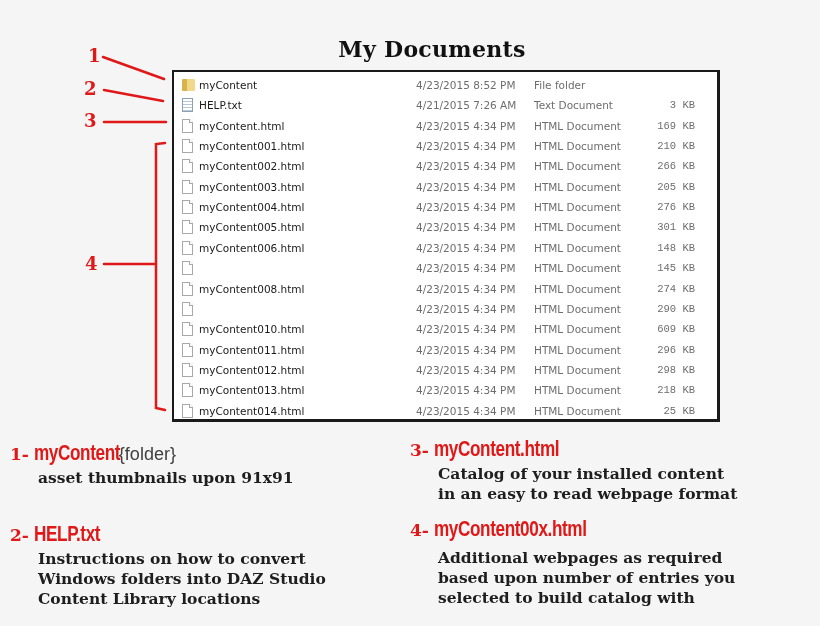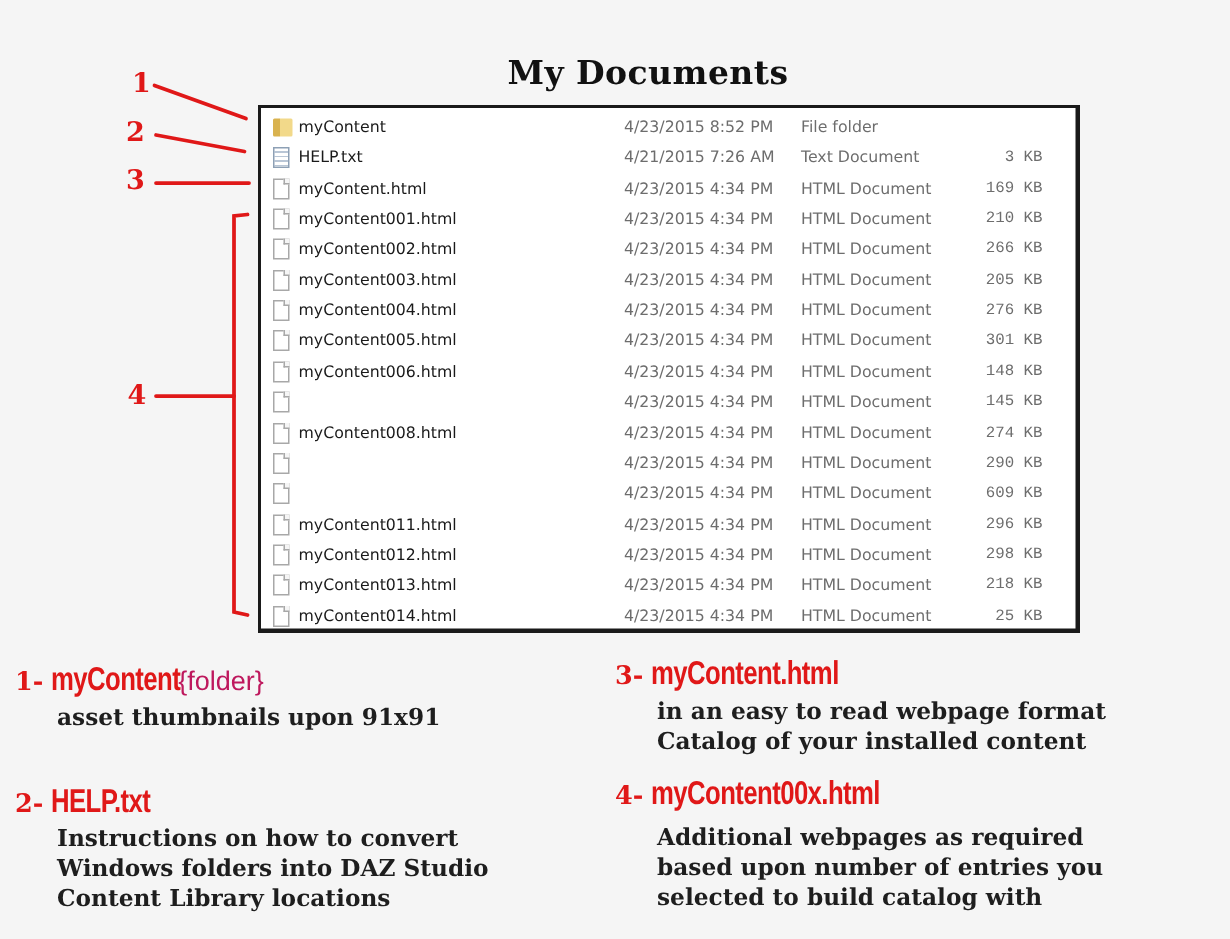--- a/index.html
+++ b/index.html
@@ -48,21 +48,21 @@
   }
   svg.lines { position:absolute; left:0; top:0; }
   .desc { position:absolute; }
   .desc .head { font-family:"DejaVu Serif", serif; font-weight:bold; color:#e01818; white-space:nowrap; }
   .desc .head .num { font-size:17px; }
   .desc .head .label {
     font-family:"Liberation Sans", sans-serif; font-weight:bold; font-size:22px;
     transform:scaleX(0.78); display:inline-block; transform-origin:left center; letter-spacing:-0.5px;
   }
   .desc .head .suffix {
-    font-family:"Liberation Sans", sans-serif; font-weight:normal; font-size:18px; color:#be185d;
+    font-family:"Liberation Sans", sans-serif; font-weight:normal; font-size:18px; color:#404040;
   }
   .desc .body {
     font-family:"DejaVu Serif", serif; font-weight:bold; font-size:15.5px; color:#1e1e1e;
     line-height:20px; white-space:nowrap; margin-left:28px; margin-top:2px;
   }
 </style>
 </head>
 <body>
 
 <div class="title">My Documents</div>
@@ -160,20 +160,21 @@
       <span class="size">274 KB</span>
     </div>
     <div class="row" style="top: 226.85px;">
       <span class="ico ico-file"></span>
       <span class="date">4/23/2015 4:34 PM</span>
       <span class="type">HTML Document</span>
       <span class="size">290 KB</span>
     </div>
     <div class="row" style="top: 247.2px;">
       <span class="ico ico-file"></span>
+      <span class="name">myContent010.html</span>
       <span class="date">4/23/2015 4:34 PM</span>
       <span class="type">HTML Document</span>
       <span class="size">609 KB</span>
     </div>
     <div class="row" style="top: 267.55px;">
       <span class="ico ico-file"></span>
       <span class="name">myContent011.html</span>
       <span class="date">4/23/2015 4:34 PM</span>
       <span class="type">HTML Document</span>
       <span class="size">296 KB</span>
@@ -213,22 +214,22 @@
   <div class="body">
     <div>Instructions on how to convert</div>
     <div>Windows folders into DAZ Studio</div>
     <div>Content Library locations</div>
   </div>
 </div>
 
 <div class="desc" style="left:410px;top:436px;">
   <div class="head"><span class="num">3-</span> <span class="label">myContent.html</span></div>
   <div class="body">
+    <div>Catalog of your installed content</div>
     <div>in an easy to read webpage format</div>
-    <div>Catalog of your installed content</div>
   </div>
 </div>
 
 <div class="desc" style="left:410px;top:516px;">
   <div class="head"><span class="num">4-</span> <span class="label">myContent00x.html</span></div>
   <div class="body" style="margin-top:6px;">
     <div>Additional webpages as required</div>
     <div>based upon number of entries you</div>
     <div>selected to build catalog with</div>
   </div>

